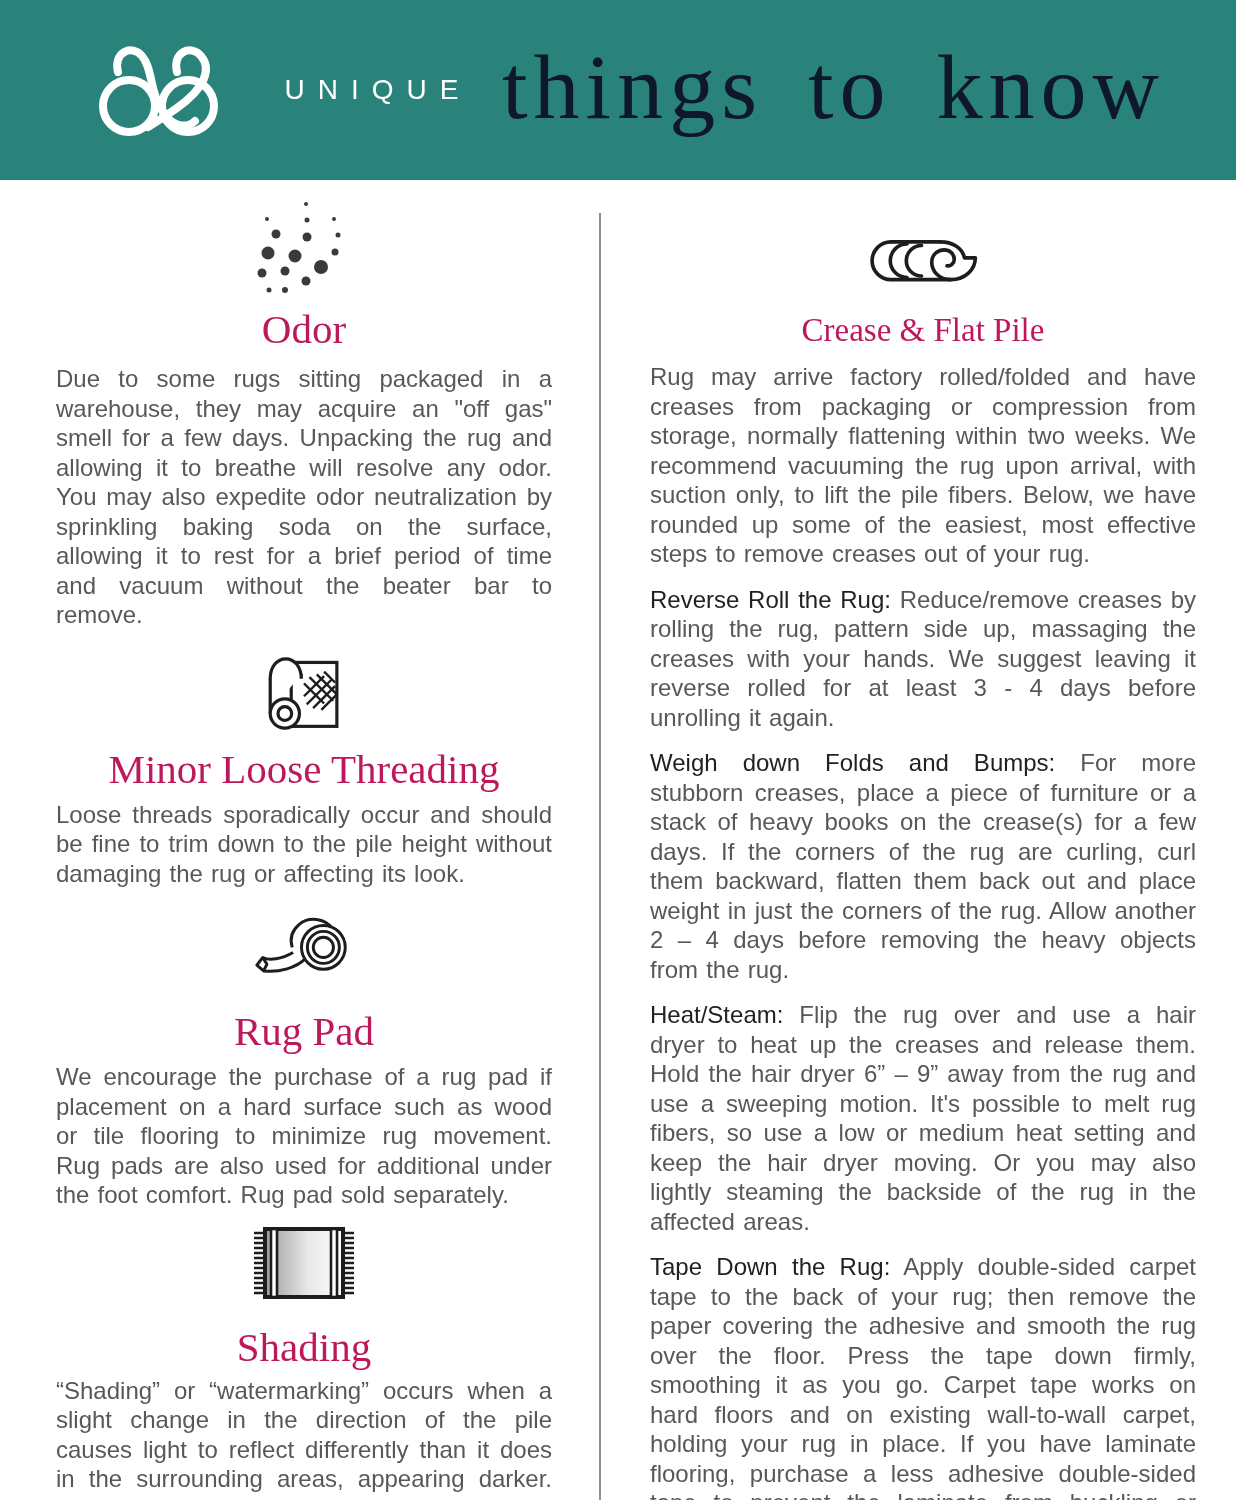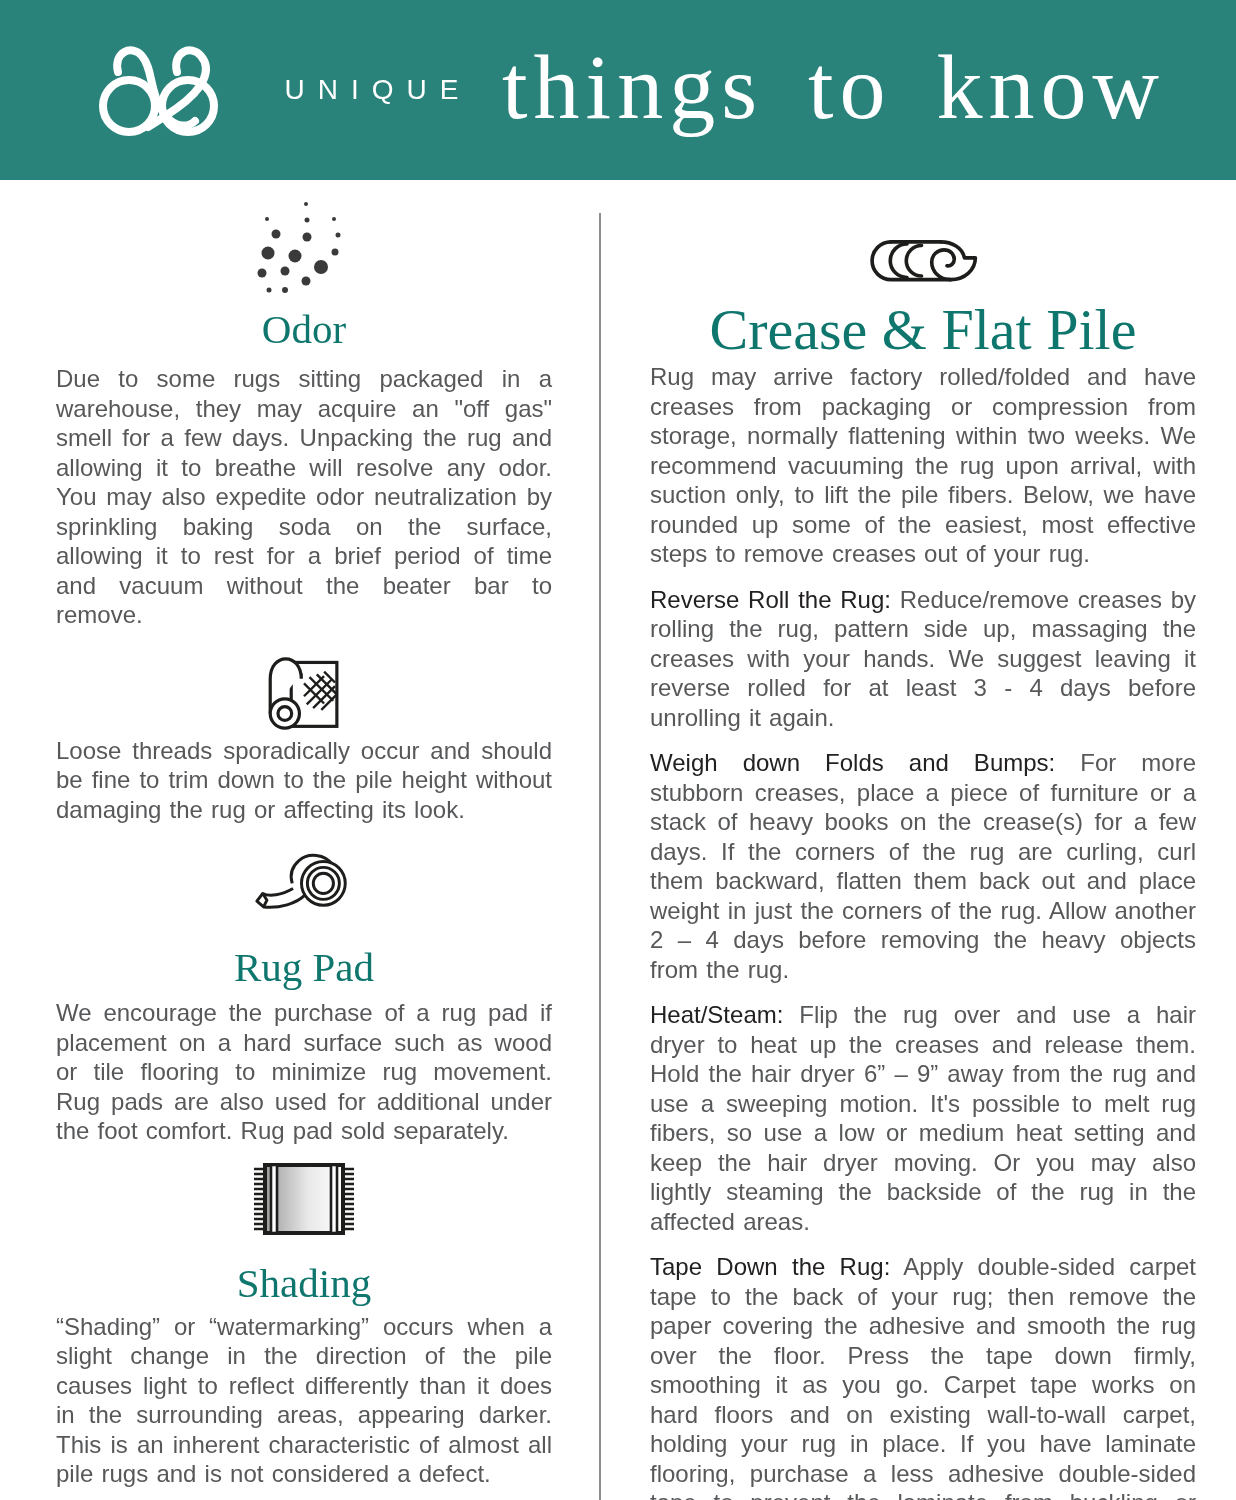--- a/index.html
+++ b/index.html
@@ -43,21 +43,21 @@
     text-indent:24px;
     line-height:38px;
     font-weight:400;
   }
   .header-title{
     flex:1;
     text-align:center;
     font-family:"Liberation Serif", serif;
     font-size:92px;
     font-weight:400;
-    color:#ffffff;
+    color:#0f172a;
     letter-spacing:6px;
     word-spacing:16px;
     padding-right:48px;
     margin-top:-6px;
   }
   
   .divider{
     position:absolute;
     left:599px;top:213px;
     width:2px;height:1287px;
@@ -66,26 +66,26 @@
   .content{
     display:flex;
     align-items:flex-start;
   }
   .col-left{width:528px;margin-left:40px;}
   .col-right{width:578px;margin-left:66px;}
   .icon-row{text-align:center;}
   .sec-title{
     font-family:"Liberation Serif", serif;
     font-weight:400;
-    color:#0f766e;
+    color:#be185d;
     text-align:center;
     margin:0;
   }
   .col-left .sec-title{font-size:41px;line-height:50px;}
-  .col-right .sec-title{font-size:58px;line-height:52px;}
+  .col-right .sec-title{font-size:33px;line-height:52px;}
   .body{
     font-size:24px;
     line-height:29.5px;
     color:#57585a;
     text-align:justify;
     margin:16px;
     word-spacing:1.5px;
   }
   .lead{font-weight:400;color:#232021;}
   
@@ -171,20 +171,21 @@
                 <path d="M 53,64 L 80,37"></path>
                 <path d="M 60,68 L 84,44"></path>
                 <path d="M 69,70 L 86,53"></path>
               <path d="M 50,41 L 72,63"></path>
                 <path d="M 56,34 L 82,60"></path>
                 <path d="M 64,31 L 86,53"></path>
                 <path d="M 72,28 L 84,40"></path>
             </g>
           </svg>
         </div>
+        <h2 class="sec-title">Minor Loose Threading</h2>
         <p class="body">Loose threads sporadically occur and should be fine to trim down to the pile height without damaging the rug or affecting its look.</p>
       </div>
 
       <div class="section sec-rugpad">
         <div class="icon-row">
           <svg width="122" height="64" viewBox="0 0 122 76" fill="none" stroke="#1d1d1b" stroke-width="3.5" stroke-linejoin="round">
             <path d="M 95,20 C 86,7 66,5 55,15 C 47,22 44,32 47,42" fill="none"></path>
             <path d="M 48,48 C 34,56 20,58 12,54 L 5,63 L 13,70 C 32,72 52,66 62,56" fill="#ffffff"></path>
             <path d="M 12,54 L 17,62 L 13,70"></path>
             <circle cx="84" cy="42" r="26" fill="#ffffff"></circle>

